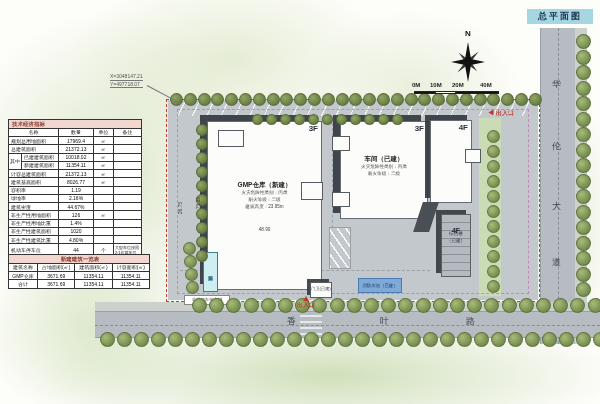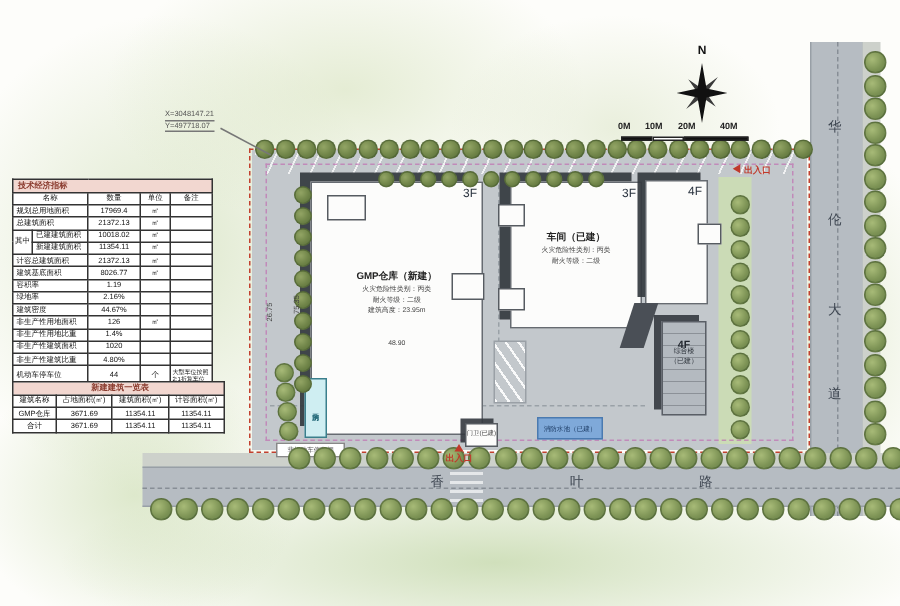--- a/index.html
+++ b/index.html
@@ -24,21 +24,21 @@
   .hatch-mid{position:absolute;left:330px;top:228px;width:20px;height:40px;z-index:3;outline:1px solid #9aa0a6;
      background:repeating-linear-gradient(55deg,rgba(255,255,255,.9) 0 1.5px,transparent 1.5px 7px);}
   .crosswalk{position:absolute;left:300px;top:311px;width:22px;height:24px;z-index:2;opacity:.65;
      background:repeating-linear-gradient(0deg,#fff 0 2px,transparent 2px 6px);}
   .lane-v{position:absolute;left:332px;top:118px;width:0;height:110px;border-left:1px dashed #9aa1a7;z-index:2;}
   .lane-h{position:absolute;left:180px;top:270px;width:250px;height:0;border-top:1px dashed #9aa1a7;z-index:2;}
   
   .bldg{position:absolute;background:#fcfcfb;border:1px solid #666b71;z-index:4;
         box-shadow:-7px -6px 0 0 rgba(52,57,63,.92);}
   .annex{position:absolute;background:#fcfcfb;border:1px solid #565b61;z-index:5;}
-  .floors{position:absolute;right:3px;top:2px;font-size:8px;font-weight:normal;color:#2b3440;padding-left:22px;}
+  .floors{position:absolute;right:3px;top:2px;font-size:8px;font-weight:bold;color:#2b3440;padding-left:22px;}
   .btext{position:absolute;left:0;right:0;text-align:center;color:#333;line-height:1.5;}
   .btitle{font-size:6.5px;font-weight:bold;color:#222;}
   .bline{font-size:4.6px;color:#444;}
   .complex{position:absolute;left:441px;top:214px;width:28px;height:61px;background:#b4bac0;
      border:1px solid #5a5f66;z-index:4;box-shadow:-5px -4px 0 0 rgba(52,57,63,.9);
      background-image:repeating-linear-gradient(180deg,transparent 0 7px,rgba(90,95,102,.45) 7px 8px);}
   .connector{position:absolute;left:418px;top:202px;width:16px;height:30px;background:#4a4f56;
      transform:skewX(-18deg);z-index:4;}
   .pump{position:absolute;left:203px;top:252px;width:13px;height:38px;background:#cfeef2;border:1px solid #3b7f8c;
      z-index:5;writing-mode:vertical-rl;font-size:4.6px;color:#1f6575;text-align:center;line-height:13px;}
@@ -170,20 +170,21 @@
   <span class="red-label" style="left:297px;top:301px;">出入口</span>
   <div class="red-tri" style="left:488px;top:110px;transform:rotate(-90deg);"></div>
   <span class="red-label" style="left:496px;top:109px;">出入口</span>
 
   <div class="coord">
     <div>X=3048147.21</div>
     <div>Y=497718.07</div>
   </div>
   <div class="leader"></div>
 
+  <div class="banner">总平面图</div>
 
   <div class="compass">
     <div class="n">N</div>
     <svg width="34" height="44" viewBox="0 0 34 44">
       <polygon points="17,9 19,22 30,24 19,26 17,39 15,26 4,24 15,22" transform="rotate(45 17 24)" fill="#3a3a3a"></polygon>
       <polygon points="17,4 20,21 34,24 20,27 17,44 14,27 0,24 14,21" fill="#111"></polygon>
     </svg>
   </div>
 
   <div class="scalebar">

